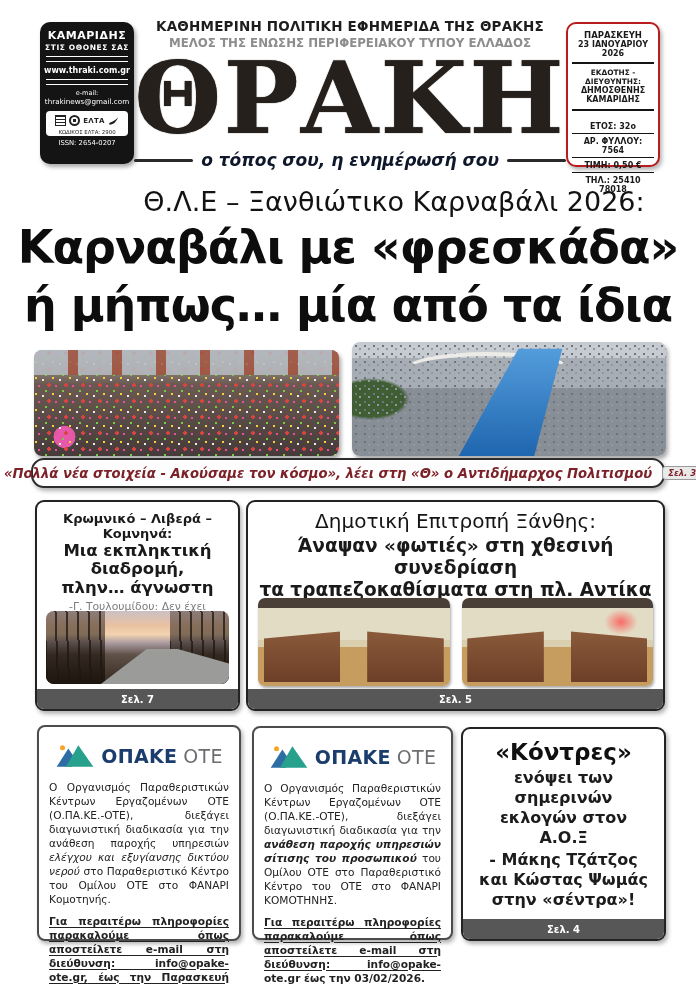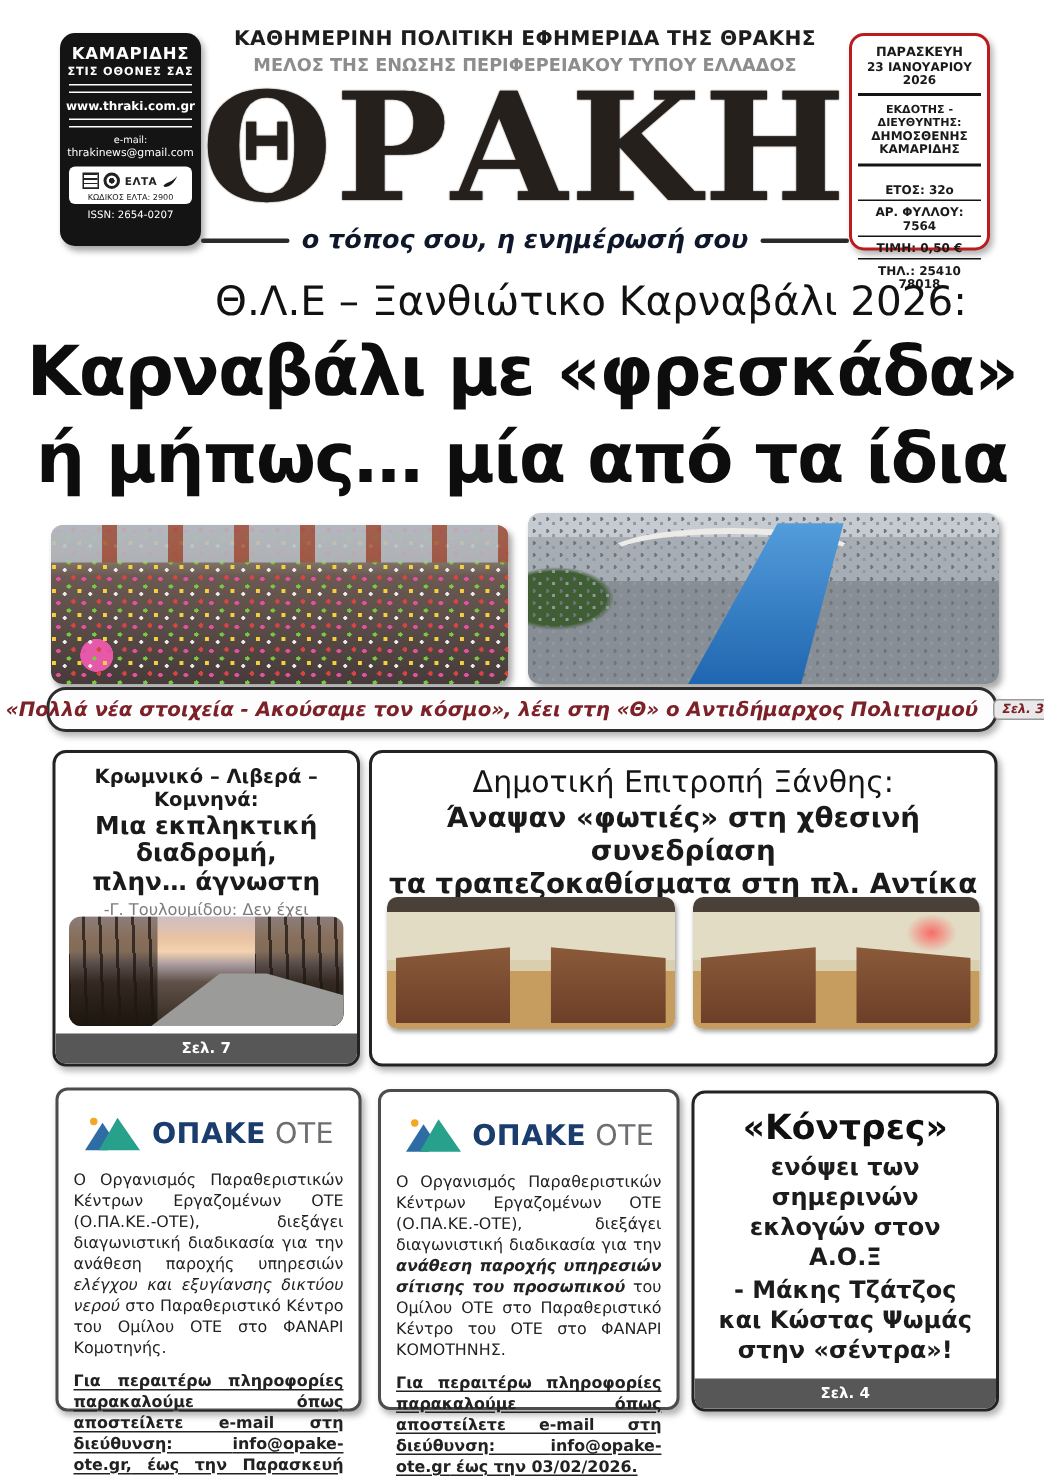--- a/index.html
+++ b/index.html
@@ -262,20 +262,21 @@
     <div class="h">
       <span>Άναψαν «φωτιές» στη χθεσινή συνεδρίαση</span><br>
       <span>τα τραπεζοκαθίσματα στη πλ. Αντίκα</span>
     </div>
     <div class="meet-row">
       <div class="photo-meeting"></div>
       <div class="photo-meeting">
         <div class="red-light"></div>
       </div>
     </div>
+    <div class="footer-bar">Σελ. 5</div>
   </div>
 
   <div class="ad-box ad-a">
     <div class="opake-row">
       <svg width="40" height="30" viewBox="0 0 48 34">
         <circle cx="9" cy="7" r="3" fill="#f5a623"></circle>
         <path d="M2 30 L16 8 L26 23 L20 30 Z" fill="#2e6da4"></path>
         <path d="M13 30 L28 4 L46 30 Z" fill="#27a08c"></path>
       </svg>
       <span class="opake-name">ΟΠΑΚΕ</span>

